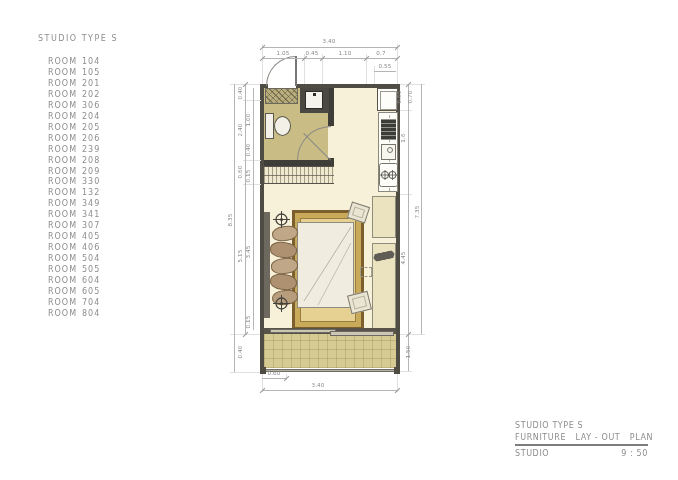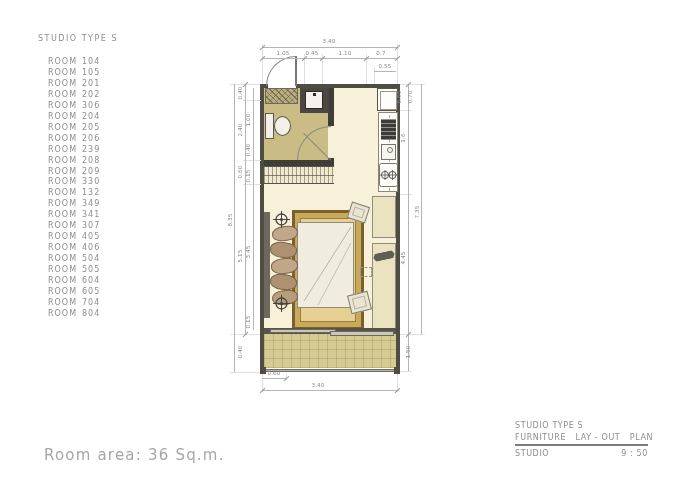--- a/index.html
+++ b/index.html
@@ -315,21 +315,20 @@
   <div class="dim dimv" style="left:388px;top:93px;width:24px;">0.65</div>
   <div class="dim dimv" style="left:399px;top:93px;width:24px;">0.70</div>
   <div class="dim dimv" style="left:392px;top:134px;width:24px;">1.6</div>
   <div class="dim dimv" style="left:392px;top:254px;width:24px;">4.45</div>
   <div class="dim dimv" style="left:404px;top:208px;width:28px;">7.35</div>
   <div class="dim dimv" style="left:396px;top:348px;width:26px;">1.50</div>
 
   <div class="dim" style="left:262px;top:370px;width:24px;">0.60</div>
   <div class="dim" style="left:305px;top:382px;width:26px;">3.40</div>
 
-  <div class="abs room-area" style="left:44px;top:446px;">Room area: 36 Sq.m.</div>
 
   <div class="abs" style="left:515px;top:421px;width:133px;">
     <div class="tb">STUDIO TYPE S</div>
     <div class="tb" style="margin-top:3px;">FURNITURE   LAY - OUT   PLAN</div>
     <div style="margin-top:2px;height:2px;background:#7d7d7d;"></div>
     <div style="display:flex;justify-content:space-between;margin-top:3px;">
       <span class="tb">STUDIO</span>
       <span class="tb">9 : 50</span>
     </div>
   </div>

